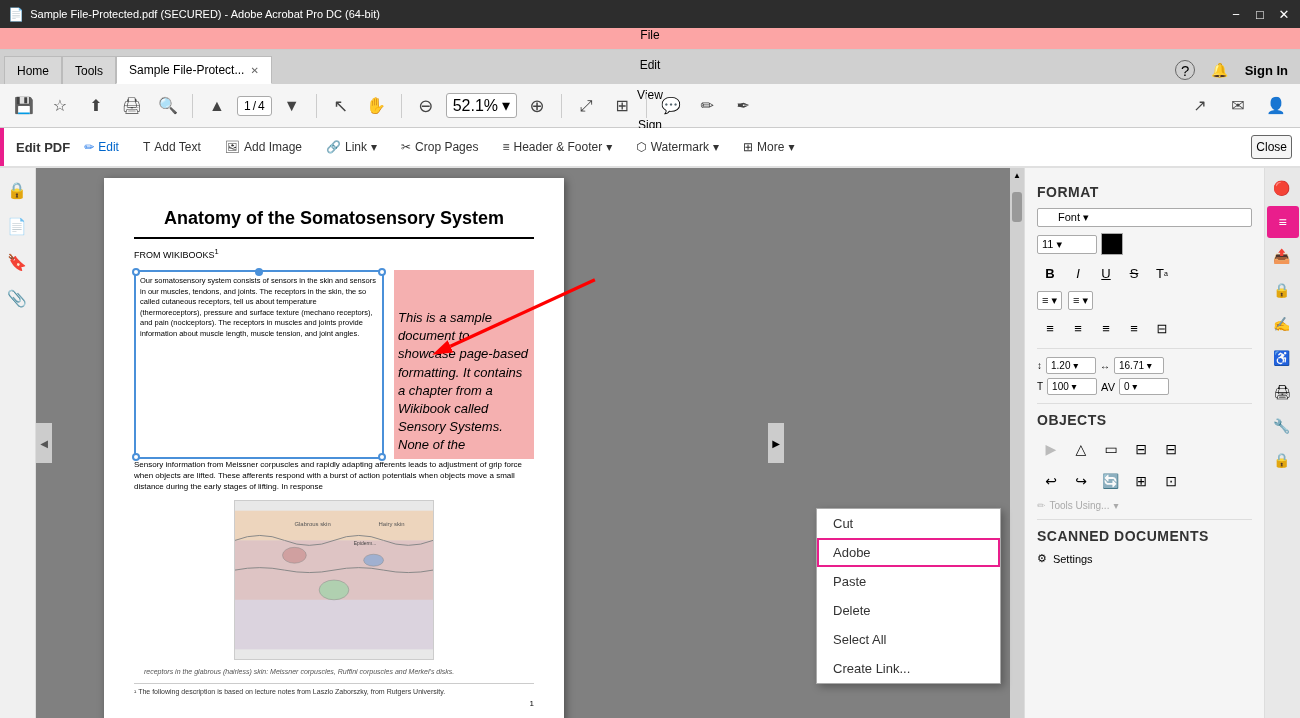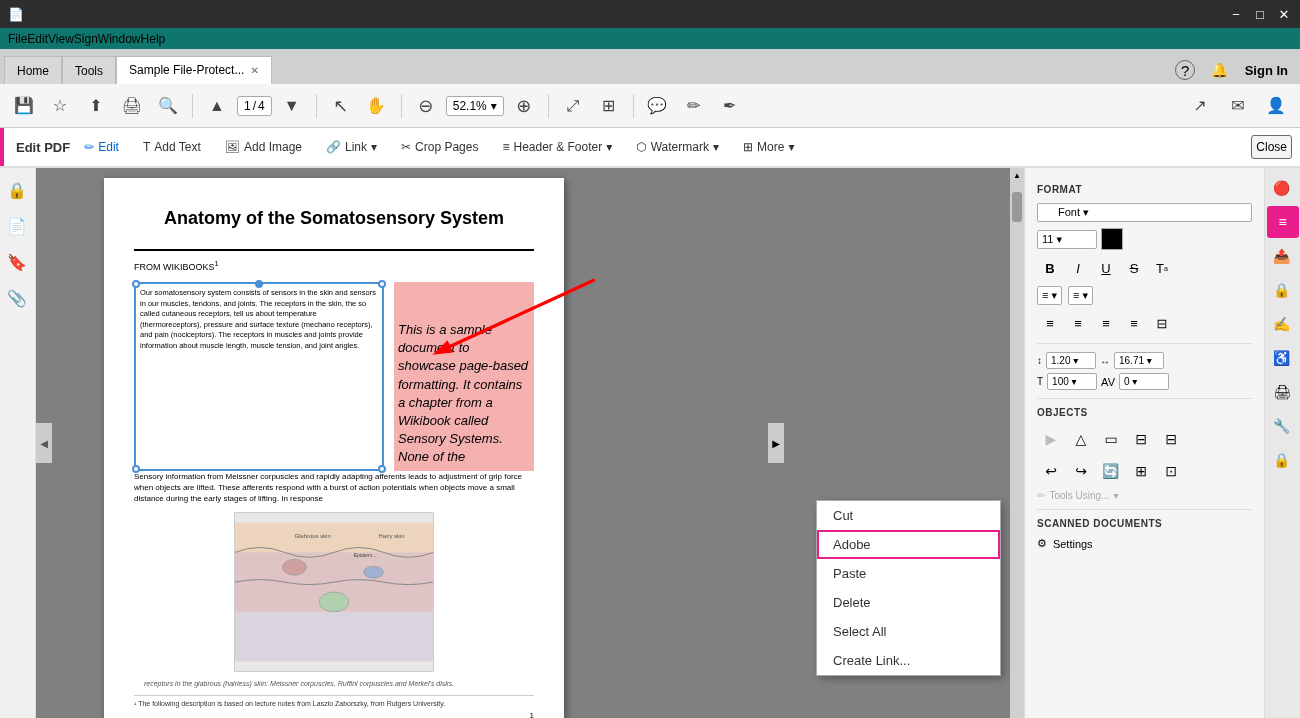--- a/index.html
+++ b/index.html
@@ -15,27 +15,29 @@
       justify-content: space-between;
       padding: 0 8px;
       font-size: 11px;
     }
     .title-bar-left { display: flex; align-items: center; gap: 6px; }
     .title-bar-right { display: flex; gap: 8px; }
     .title-bar-btn { color: #fff; font-size: 13px; cursor: pointer; width: 16px; text-align: center; }
 
     
     .menu-bar {
-      background: #0f766e;
+      background: #fca5a5;
       height: 22px;
       display: flex;
       align-items: center;
       padding: 0 8px;
+      gap: 16px;
       font-size: 12px;
       border-bottom: 1px solid #ccc;
+      flex-direction: column;
     }
     .menu-item { cursor: pointer; }
 
     
     .tab-bar {
       background: #d0d0d0;
       height: 34px;
       display: flex;
       align-items: flex-end;
       padding-left: 4px;
@@ -108,21 +110,21 @@
       font-size: 12px;
       background: #fff;
     }
     .zoom-control {
       display: flex;
       align-items: center;
       border: 1px solid #aaa;
       border-radius: 3px;
       background: #fff;
       padding: 2px 6px;
-      font-size: 12px;
+      font-size: 16px;
     }
 
     
     .edit-bar {
       background: #fff;
       border-bottom: 2px solid #e0e0e0;
       height: 40px;
       display: flex;
       align-items: center;
       padding: 0 8px;
@@ -209,21 +211,21 @@
       background: #fff;
       box-shadow: 2px 2px 8px rgba(0,0,0,0.4);
       padding: 30px 30px 20px 30px;
     }
     .pdf-title {
       font-size: 18px;
       font-weight: bold;
       text-align: center;
       margin-bottom: 8px;
       border-bottom: 2px solid #000;
-      padding-bottom: 20px;
+      padding-bottom: 8px;
     }
     .pdf-source {
       font-size: 9px;
       margin-bottom: 10px;
     }
     .pdf-columns {
       display: flex;
       gap: 10px;
     }
     .pdf-col-left {
@@ -332,21 +334,21 @@
 
     
     .right-panel {
       width: 240px;
       background: #f5f5f5;
       border-left: 1px solid #ddd;
       overflow-y: auto;
       padding: 12px;
     }
     .panel-section-title {
-      font-size: 10px;
+      font-size: 14px;
       font-weight: 700;
       color: #333;
       letter-spacing: 0.5px;
       margin-bottom: 8px;
       margin-top: 4px;
     }
     .format-row {
       display: flex;
       align-items: center;
       gap: 4px;
@@ -482,21 +484,21 @@
     }
     .far-sidebar-btn.active {
       background: #e91e8c;
       color: #fff;
     }
 
     
     .context-menu {
       position: absolute;
       left: 780px;
-      top: 332px;
+      top: 340px;
       width: 185px;
       background: #fff;
       border: 1px solid #aaa;
       box-shadow: 3px 3px 8px rgba(0,0,0,0.3);
       z-index: 100;
       font-size: 13px;
     }
     .context-item {
       padding: 7px 16px;
       cursor: pointer;
@@ -510,20 +512,21 @@
 
     
     .pdf-figure svg { width: 100%; height: 100%; }
   </style>
 </head>
 <body>
 
 <div class="title-bar">
   <div class="title-bar-left">
     <span style="font-size:13px;">📄</span>
+    <span>Sample File-Protected.pdf (SECURED) - Adobe Acrobat Pro DC (64-bit)</span>
   </div>
   <div class="title-bar-right">
     <span class="title-bar-btn">−</span>
     <span class="title-bar-btn">□</span>
     <span class="title-bar-btn">✕</span>
   </div>
 </div>
 
 <div class="menu-bar">
   <span class="menu-item">File</span>

